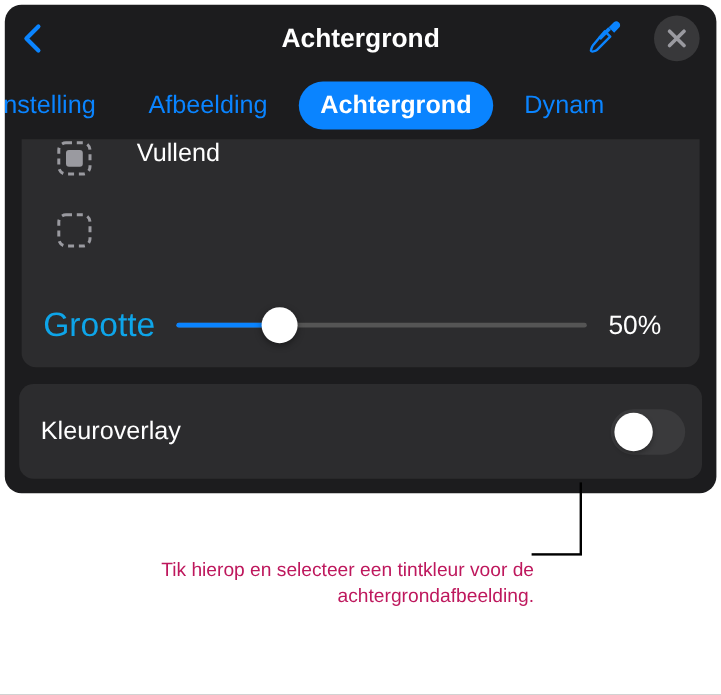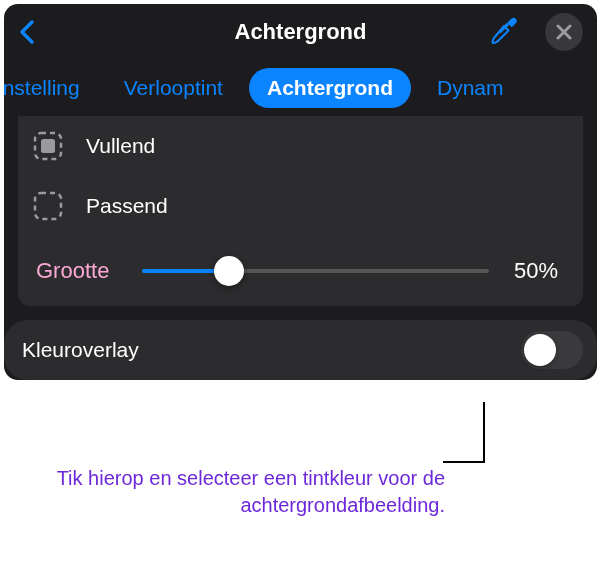--- a/index.html
+++ b/index.html
@@ -74,41 +74,41 @@
       color: #fff;
       font-weight: 600;
     }
     .section {
       background: #2c2c2e;
       margin: 0 14px 14px 14px;
       border-radius: 12px;
     }
     .option-row {
       display: flex;
-      align-items: center;
+      align-items: flex-start;
       height: 60px;
-      padding: 0 14px;
-      gap: 22px;
+      padding: 0 28px;
+      gap: 36px;
     }
     .option-label {
       color: #fff;
       font-size: 21px;
     }
     .dashed-icon {
       width: 32px; height: 32px;
       display: flex; align-items: center; justify-content: center;
     }
     .slider-row {
       display: flex;
       align-items: center;
       height: 70px;
       padding: 0 18px;
       gap: 18px;
     }
-    .slider-label { color: #f9a8d4; font-size: 22px; min-width: 88px; }
+    .slider-label { color: #0ea5e9; font-size: 28px; min-width: 88px; }
     .slider-track {
       flex: 1;
       height: 4px;
       background: #555;
       border-radius: 2px;
       position: relative;
     }
     .slider-fill {
       position: absolute;
       left: 0; top: 0; bottom: 0;
@@ -119,28 +119,28 @@
     .slider-thumb {
       position: absolute;
       left: 25%;
       top: 50%;
       transform: translate(-50%, -50%);
       width: 30px; height: 30px;
       background: #fff;
       border-radius: 50%;
       box-shadow: 0 2px 6px rgba(0,0,0,0.4);
     }
-    .slider-value { color: #fff; font-size: 22px; min-width: 58px; text-align: center; }
+    .slider-value { color: #fff; font-size: 22px; min-width: 58px; text-align: left; }
     .overlay-section {
       background: #2c2c2e;
-      margin: 0;
-      border-radius: 24px;
-      display: flex;
-      align-items: center;
-      height: 60px;
+      margin: 12px;
+      border-radius: 12px;
+      display: flex;
+      align-items: center;
+      height: 79px;
       padding: 0 14px 0 18px;
     }
     .overlay-label { color: #fff; font-size: 21px; flex: 1; }
     .toggle {
       width: 62px; height: 38px;
       background: #3a3a3c;
       border-radius: 19px;
       position: relative;
     }
     .toggle-knob {
@@ -174,22 +174,22 @@
       width: 42px;
       height: 2px;
       background: #000;
     }
     .callout-text {
       position: absolute;
       top: 63px;
       left: 0;
       width: 485px;
       text-align: right;
-      font-size: 20px;
-      color: #6d28d9;
+      font-size: 16px;
+      color: #be185d;
       line-height: 1.35;
       padding-right: 40px;
     }
   </style>
 </head>
 <body>
 
 <div class="panel">
   <div class="header">
     <div class="back-btn">
@@ -209,42 +209,41 @@
       <div class="close-btn">
         <svg width="16" height="16" viewBox="0 0 16 16">
           <path d="M2 2 L14 14 M14 2 L2 14" stroke="#9a9aa0" stroke-width="3" stroke-linecap="round"></path>
         </svg>
       </div>
     </div>
   </div>
 
   <div class="tabs">
     <div class="tab first">instelling</div>
-    <div class="tab">Verlooptint</div>
+    <div class="tab">Afbeelding</div>
     <div class="tab active">Achtergrond</div>
     <div class="tab last">Dynam</div>
   </div>
 
   <div class="section" style="border-top-left-radius:0;border-top-right-radius:0;">
     <div class="option-row">
       <span class="dashed-icon">
         <svg width="32" height="32" viewBox="0 0 32 32">
           <rect x="3" y="3" width="26" height="26" rx="6" fill="none" stroke="#9a9aa0" stroke-width="2.5" stroke-dasharray="5,4"></rect>
           <rect x="9" y="9" width="14" height="14" rx="2.5" fill="#9a9aa0"></rect>
         </svg>
       </span>
       <span class="option-label">Vullend</span>
     </div>
     <div class="option-row">
       <span class="dashed-icon">
         <svg width="32" height="32" viewBox="0 0 32 32">
           <rect x="3" y="3" width="26" height="26" rx="6" fill="none" stroke="#9a9aa0" stroke-width="2.5" stroke-dasharray="5,4"></rect>
         </svg>
       </span>
-      <span class="option-label">Passend</span>
     </div>
     <div class="slider-row">
       <span class="slider-label">Grootte</span>
       <div class="slider-track">
         <div class="slider-fill"></div>
         <div class="slider-thumb"></div>
       </div>
       <span class="slider-value">50%</span>
     </div>
   </div>

